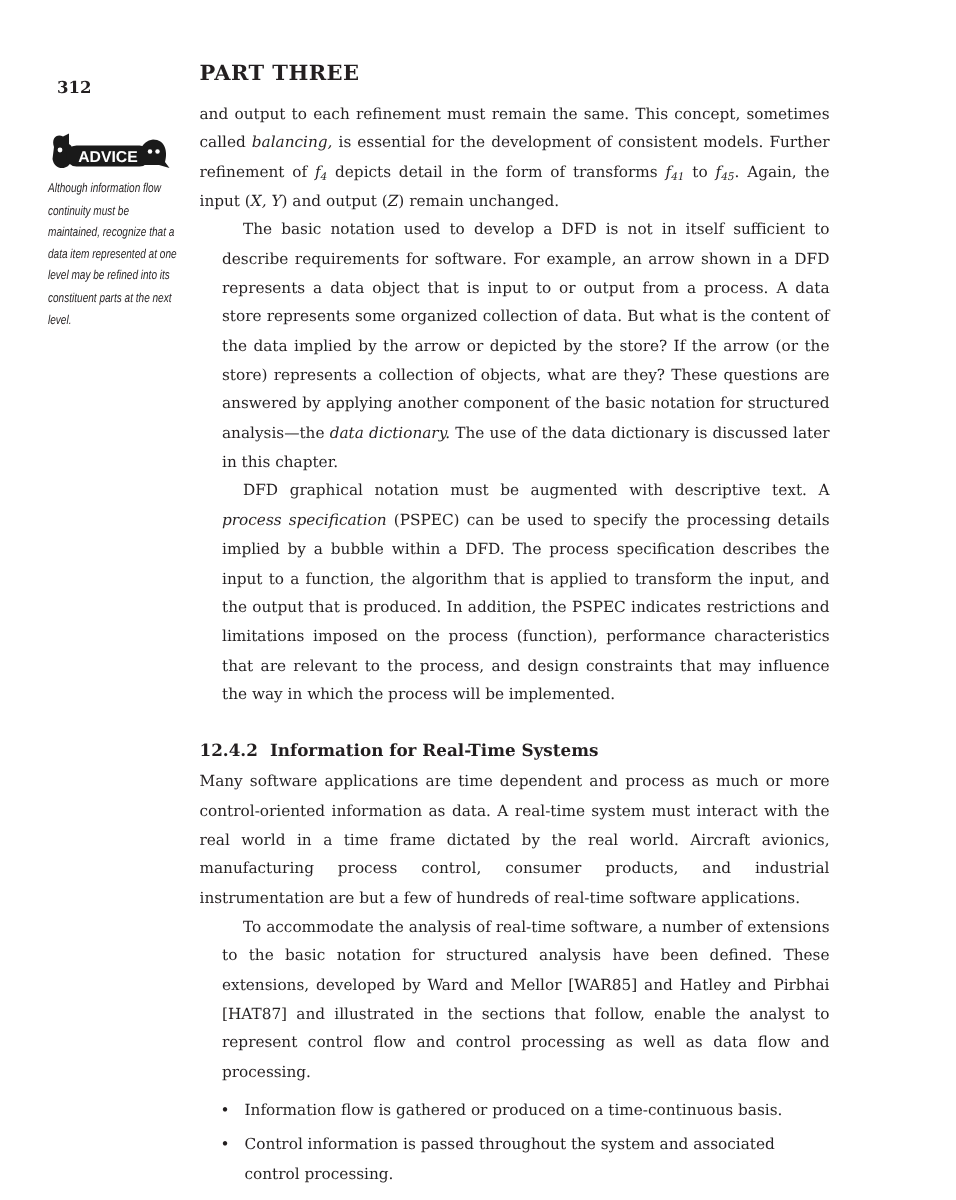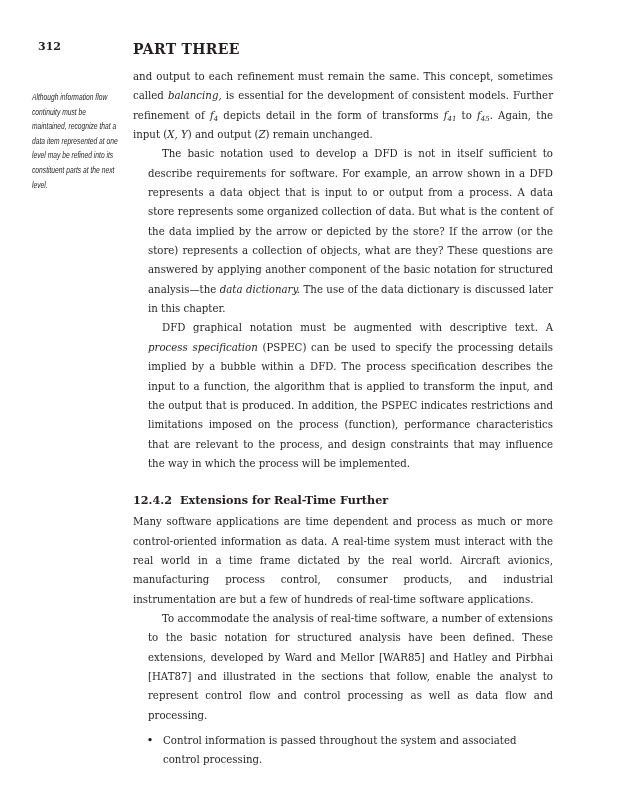--- a/index.html
+++ b/index.html
@@ -1,19 +1,19 @@
 <!DOCTYPE html>
 <html><head>
 <meta charset="utf-8">
 <style>
   html, body { margin: 0; padding: 0; background: #ffffff; }
   body { width: 637px; height: 800px; position: relative; overflow: hidden; color: #231f20;
          font-family: "DejaVu Serif", "Liberation Serif", serif; }
   .running-head { position: absolute; top: 40px; left: 0; width: 637px; height: 20px; }
-  .page-number { position: absolute; left: 38px; top: 0; font-family: "DejaVu Serif", serif; font-weight: bold; font-size: 11px; }
+  .page-number { position: absolute; left: 38px; top: 12px; font-family: "DejaVu Serif", serif; font-weight: bold; font-size: 11px; }
   .head-part { position: absolute; left: 133px; top: 1px; font-family: "DejaVu Serif", serif; font-weight: bold; font-size: 14px; letter-spacing: 0.3px; }
   .head-title { position: absolute; left: 190px; top: 1px; font-family: "DejaVu Serif", serif; font-size: 7.6px; letter-spacing: 0.45px; color: #333; }
 
   .sidebar { position: absolute; left: 32px; top: 88px; width: 90px; }
   .advice-badge { position: relative; width: 80px; height: 28px; margin-left: 0px; }
   .advice-badge svg { display: block; }
   .advice-text { font-family: "Liberation Sans", sans-serif; font-style: italic; font-size: 8.6px; line-height: 14.6px;
                  transform: scaleX(0.78); transform-origin: left top; width: 116px; margin-top: 2px; color: #231f20; }
 
   .main { position: absolute; left: 133px; top: 67px; width: 420px; font-size: 10.2px; line-height: 19.35px; }
@@ -29,31 +29,45 @@
 </style>
 </head>
 <body>
 
 <div class="running-head">
   <span class="page-number">312</span>
   <span class="head-part">PART THREE</span>
 </div>
 
 <div class="sidebar">
+  <div class="advice-badge">
+    <svg width="82" height="28" viewBox="0 0 82 28">
+
+      <path d="M4 10 C2 4 6 1 10 3 L14 1 L14 8 C18 10 18 18 14 22 C10 26 4 24 3 18 Z" fill="#1a1a1a"></path>
+      <circle cx="8" cy="12" r="1.6" fill="#fff"></circle>
+
+      <rect x="12" y="9" width="56" height="14" rx="7" ry="7" fill="#1a1a1a"></rect>
+      <text x="40" y="20" text-anchor="middle" font-family="Liberation Sans, sans-serif" font-weight="bold" font-size="10.5" fill="#ffffff">ADVICE</text>
+
+      <path d="M62 22 C60 14 62 6 70 5 C78 5 80 13 78 20 L81 24 L74 22 Z" fill="#1a1a1a"></path>
+      <circle cx="68" cy="13" r="1.5" fill="#fff"></circle>
+      <circle cx="73" cy="13" r="1.5" fill="#fff"></circle>
+    </svg>
+  </div>
   <div class="advice-text">Although information flow continuity must be maintained, recognize that a data item represented at one level may be refined into its constituent parts at the next level.</div>
 </div>
 
 <div class="main">
   <p><span>and output to each refinement must remain the same. This concept, sometimes called </span><em>balancing,</em><span> is essential for the development of consistent models. Further refinement of </span><em>f</em><sub><em>4</em></sub><span> depicts detail in the form of transforms </span><em>f</em><sub><em>41</em></sub><span> to </span><em>f</em><sub><em>45</em></sub><span>. Again, the input (</span><em>X, Y</em><span>) and output (</span><em>Z</em><span>) remain unchanged.</span></p>
 
   <p class="indent"><span>The basic notation used to develop a DFD is not in itself sufficient to describe requirements for software. For example, an arrow shown in a DFD represents a data object that is input to or output from a process. A data store represents some organized collection of data. But what is the content of the data implied by the arrow or depicted by the store? If the arrow (or the store) represents a collection of objects, what are they? These questions are answered by applying another component of the basic notation for structured analysis—the </span><em>data dictionary.</em><span> The use of the data dictionary is discussed later in this chapter.</span></p>
 
   <p class="indent"><span>DFD graphical notation must be augmented with descriptive text. A </span><em>process specification</em><span> (PSPEC) can be used to specify the processing details implied by a bubble within a DFD. The process specification describes the input to a function, the algorithm that is applied to transform the input, and the output that is produced. In addition, the PSPEC indicates restrictions and limitations imposed on the process (function), performance characteristics that are relevant to the process, and design constraints that may influence the way in which the process will be implemented.</span></p>
 
-  <div class="section-heading"><span class="num">12.4.2</span><span>Extensions for Real-Time Further</span></div>
+  <div class="section-heading"><span class="num">12.4.2</span><span>Information for Real-Time Systems</span></div>
   <p>Many software applications are time dependent and process as much or more control-oriented information as data. A real-time system must interact with the real world in a time frame dictated by the real world. Aircraft avionics, manufacturing process control, consumer products, and industrial instrumentation are but a few of hundreds of real-time software applications.</p>
   <p class="indent">To accommodate the analysis of real-time software, a number of extensions to the basic notation for structured analysis have been defined. These extensions, developed by Ward and Mellor [WAR85] and Hatley and Pirbhai [HAT87] and illustrated in the sections that follow, enable the analyst to represent control flow and control processing as well as data flow and processing.</p>
 
   <ul class="bullets">
-    <li><span class="dot">•</span></li>
+    <li><span class="dot">•</span><span>Information flow is gathered or produced on a time-continuous basis.</span></li>
     <li><span class="dot">•</span><span>Control information is passed throughout the system and associated control processing.</span></li>
   </ul>
 </div>
 
 </body></html>

